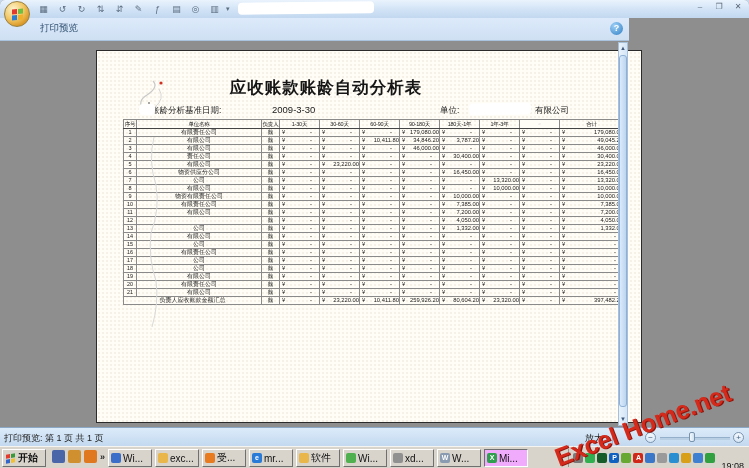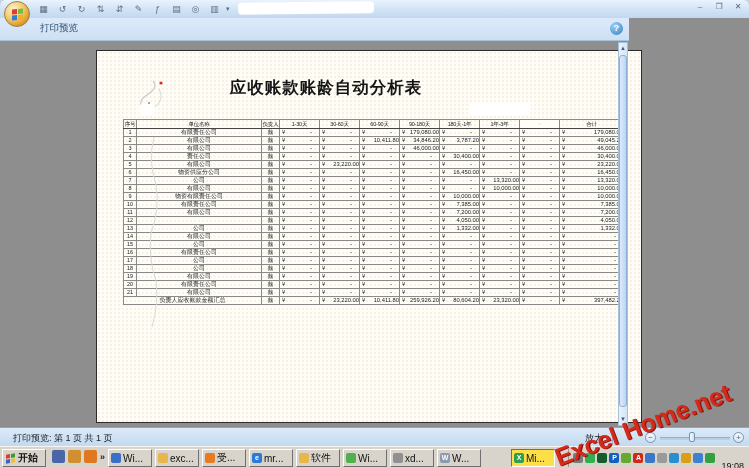--- a/index.html
+++ b/index.html
@@ -83,21 +83,21 @@
   td.m .cur { position:absolute; left:2px; top:0; }
   td.m.dash { padding-right:7px; }
   tr.totalrow td { border-top:1px solid #444; }
   td.tlabel { text-align:center; font-size:6px; }
   th.censored { background:#fffdf6; color:#d8d8d8; }
   th.censored::after { content:"\2248"; color:#dedede; }
 
   
   .statusbar { position:absolute; left:0; top:427px; width:749px; height:19px;
     background:linear-gradient(#dcebfa,#c3d9ef); border-top:1px solid #8ba8c7; }
-  .status-left { position:absolute; left:13px; top:4px; font-size:9px; color:#1e1e1e; }
+  .status-left { position:absolute; left:4px; top:4px; font-size:9px; color:#1e1e1e; }
   .zoom-label { position:absolute; left:585px; top:4px; font-size:9px; color:#1e1e1e; }
   .zoom-sep { position:absolute; left:612px; top:3px; width:1px; height:12px; background:#9db8d2; }
   .zoom-minus,.zoom-plus { position:absolute; top:4px; width:11px; height:11px; border-radius:50%;
     border:1px solid #7a93ad; background:linear-gradient(#f4f9fe,#d7e6f5); color:#41607e;
     font-size:8px; line-height:9px; text-align:center; }
   .zoom-minus { left:645px; } .zoom-plus { left:733px; }
   .zoom-track { position:absolute; left:660px; top:9px; width:70px; height:3px;
     background:#b9cfe4; border-top:1px solid #93afc9; }
   .zoom-thumb { position:absolute; left:689px; top:432px; width:6px; height:10px;
     background:linear-gradient(90deg,#f2f8fd,#cfe1f2); border:1px solid #7a93ad; border-radius:2px; }
@@ -113,21 +113,21 @@
     grid-template-rows:4px 4px; gap:1px; transform:skewY(-8deg); }
   .flag i:nth-child(1){background:#e23a2e;} .flag i:nth-child(2){background:#3a9a3a;}
   .flag i:nth-child(3){background:#3366cc;} .flag i:nth-child(4){background:#f0c030;}
   .qlaunch { position:absolute; left:52px; top:3px; display:flex; gap:3px; align-items:center; }
   .ql-icon { width:13px; height:13px; border-radius:2px; }
   .ql-more { font-size:9px; color:#222; font-weight:bold; }
   .tasks { position:absolute; left:108px; top:2px; display:flex; gap:3px; }
   .taskbtn { width:44px; height:18px; background:#d8d4cc; border:1px solid;
     border-color:#fff #6f6f6f #6f6f6f #fff; display:flex; align-items:center; gap:2px;
     padding:0 2px; overflow:hidden; }
-  .taskbtn.active { background:#fde047; border-color:#6f6f6f #fff #fff #6f6f6f;margin-left:27px; }
+  .taskbtn.active { background:#f0abfc; border-color:#6f6f6f #fff #fff #6f6f6f; }
   .taskbtn .ticon { width:10px; height:10px; flex:0 0 10px; border-radius:2px;
     color:#fff; font-size:7px; line-height:10px; text-align:center; font-weight:bold; }
   .taskbtn .tlab { font-size:10px; color:#111; white-space:nowrap; }
   .tray { position:absolute; right:2px; top:2px; height:18px; display:flex; gap:2px;
     align-items:center; border-left:1px solid #9a968e; padding-left:4px; }
   .tray-icon { width:10px; height:10px; border-radius:2px; color:#fff; font-size:7px;
     line-height:10px; text-align:center; font-weight:bold; }
   .clock { font-size:9px; color:#111; margin:15px 3px 0 4px; }
 
   
@@ -185,20 +185,26 @@
         <circle cx="26" cy="10" r="1.6" fill="#d03020"></circle>
         <circle cx="14" cy="30" r="1" fill="#8a8a8a"></circle>
       </svg>
 
       <svg class="squiggle" style="left:50px;top:86px" width="14" height="190">
         <path d="M7 0 Q1 24 9 48 Q13 72 4 96 Q1 120 9 144 Q12 166 5 190" stroke="#d8d8d8" stroke-width="1" fill="none"></path>
       </svg>
 
       <div class="doc-title">应收账款账龄自动分析表</div>
 
+      <div class="info-row">
+        <span class="lbl-date">账龄分析基准日期:</span>
+        <span class="val-date">2009-3-30</span>
+        <span class="lbl-unit">单位:</span>
+        <span class="val-unit">有限公司</span>
+      </div>
       <div class="censor c-datepfx"></div>
       <div class="censor c-unitpfx"></div>
 
       <table class="pv" id="pv-table">
         <colgroup id="pv-cols">
             <col style="width: 13px;">
             <col style="width: 125px;">
             <col style="width: 18px;">
             <col style="width: 40px;">
             <col style="width: 40px;">

